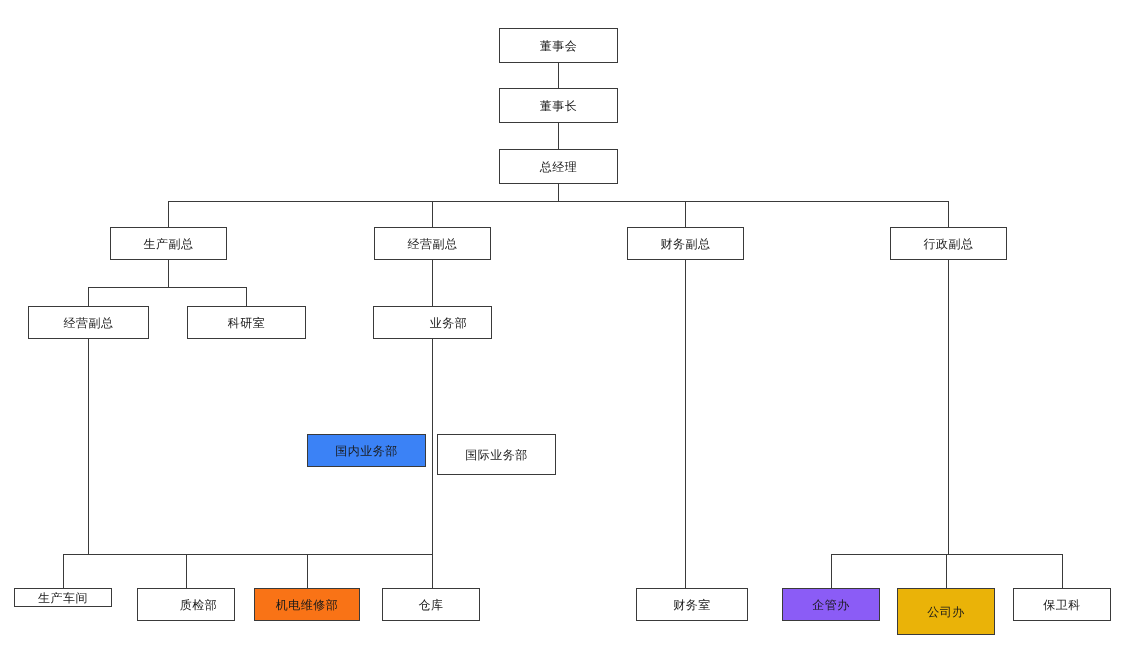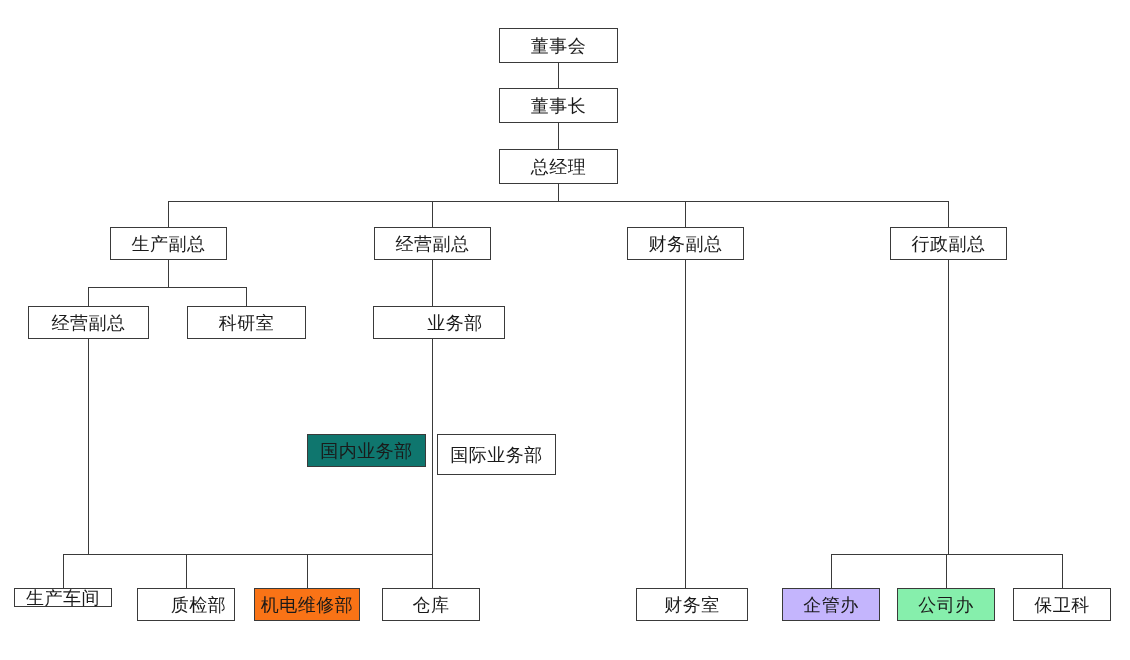--- a/index.html
+++ b/index.html
@@ -19,21 +19,21 @@
     overflow: hidden;
   }
   .node {
     position: absolute;
     box-sizing: border-box;
     border: 1px solid #3a3a3a;
     background: #ffffff;
     display: flex;
     align-items: center;
     justify-content: center;
-    font-size: 18px;
+    font-size: 12px;
     line-height: 1;
     color: #1a1a1a;
     letter-spacing: 0.5px;
     white-space: nowrap;
     z-index: 2;
   }
   .edge {
     position: absolute;
     background: #3a3a3a;
     z-index: 1;
@@ -94,47 +94,47 @@
       </div>
       <div class="node" style="left: 890px; top: 227px; width: 117px; height: 33px; border-color: rgb(58, 58, 58); background: rgb(255, 255, 255); color: rgb(26, 26, 26);">
         <span>行政副总</span>
       </div>
       <div class="node" style="left: 28px; top: 306px; width: 121px; height: 33px; border-color: rgb(58, 58, 58); background: rgb(255, 255, 255); color: rgb(26, 26, 26);">
         <span>经营副总</span>
       </div>
       <div class="node" style="left: 187px; top: 306px; width: 119px; height: 33px; border-color: rgb(58, 58, 58); background: rgb(255, 255, 255); color: rgb(26, 26, 26);">
         <span>科研室</span>
       </div>
-      <div class="node" style="left: 373px; top: 306px; width: 132px; height: 33px; border-color: rgb(58, 58, 58); background: rgb(255, 255, 255); color: rgb(26, 26, 26); padding-left: 32px;">
+      <div class="node" style="left: 373px; top: 306px; width: 119px; height: 33px; border-color: rgb(58, 58, 58); background: rgb(255, 255, 255); color: rgb(26, 26, 26); padding-left: 32px;">
         <span>业务部</span>
       </div>
-      <div class="node" style="left: 307px; top: 434px; width: 119px; height: 33px; border-color: rgb(58, 58, 58); background: #0f766e; color: rgb(26, 26, 26);">
+      <div class="node" style="left: 307px; top: 434px; width: 119px; height: 33px; border-color: rgb(58, 58, 58); background: #3b82f6; color: rgb(26, 26, 26);">
         <span>国内业务部</span>
       </div>
       <div class="node" style="left: 437px; top: 434px; width: 119px; height: 41px; border-color: rgb(58, 58, 58); background: rgb(255, 255, 255); color: rgb(26, 26, 26);">
         <span>国际业务部</span>
       </div>
       <div class="node" style="left: 14px; top: 588px; width: 98px; height: 19px; border-color: rgb(58, 58, 58); background: rgb(255, 255, 255); color: rgb(26, 26, 26);">
         <span>生产车间</span>
       </div>
       <div class="node" style="left: 137px; top: 588px; width: 98px; height: 33px; border-color: rgb(58, 58, 58); background: rgb(255, 255, 255); color: rgb(26, 26, 26); padding-left: 25px;">
         <span>质检部</span>
       </div>
       <div class="node" style="left: 254px; top: 588px; width: 106px; height: 33px; border-color: rgb(58, 58, 58); background: #f97316; color: rgb(26, 26, 26);">
         <span>机电维修部</span>
       </div>
       <div class="node" style="left: 382px; top: 588px; width: 98px; height: 33px; border-color: rgb(58, 58, 58); background: rgb(255, 255, 255); color: rgb(26, 26, 26);">
         <span>仓库</span>
       </div>
       <div class="node" style="left: 636px; top: 588px; width: 112px; height: 33px; border-color: rgb(58, 58, 58); background: rgb(255, 255, 255); color: rgb(26, 26, 26);">
         <span>财务室</span>
       </div>
-      <div class="node" style="left: 782px; top: 588px; width: 98px; height: 33px; border-color: rgb(58, 58, 58); background: #c4b5fd; color: rgb(26, 26, 26);">
+      <div class="node" style="left: 782px; top: 588px; width: 98px; height: 33px; border-color: rgb(58, 58, 58); background: #8b5cf6; color: rgb(26, 26, 26);">
         <span>企管办</span>
       </div>
-      <div class="node" style="left: 897px; top: 588px; width: 98px; height: 33px; border-color: rgb(58, 58, 58); background: #86efac; color: rgb(26, 26, 26);">
+      <div class="node" style="left: 897px; top: 588px; width: 98px; height: 47px; border-color: rgb(58, 58, 58); background: #eab308; color: rgb(26, 26, 26);">
         <span>公司办</span>
       </div>
       <div class="node" style="left: 1013px; top: 588px; width: 98px; height: 33px; border-color: rgb(58, 58, 58); background: rgb(255, 255, 255); color: rgb(26, 26, 26);">
         <span>保卫科</span>
       </div>
     </div>
 </div>
 
 </body></html>

